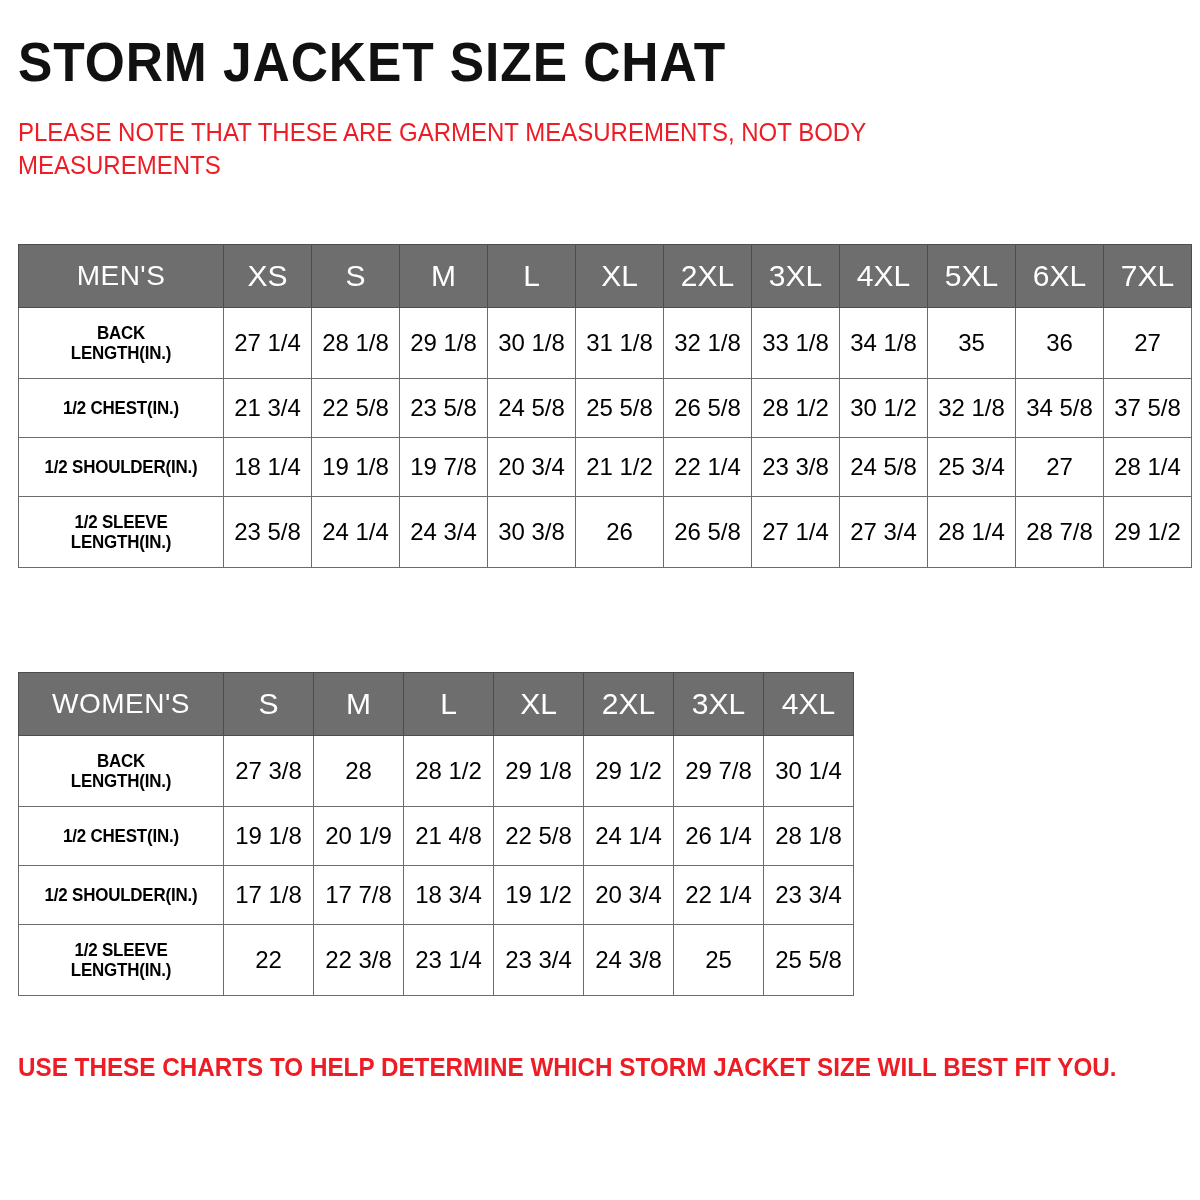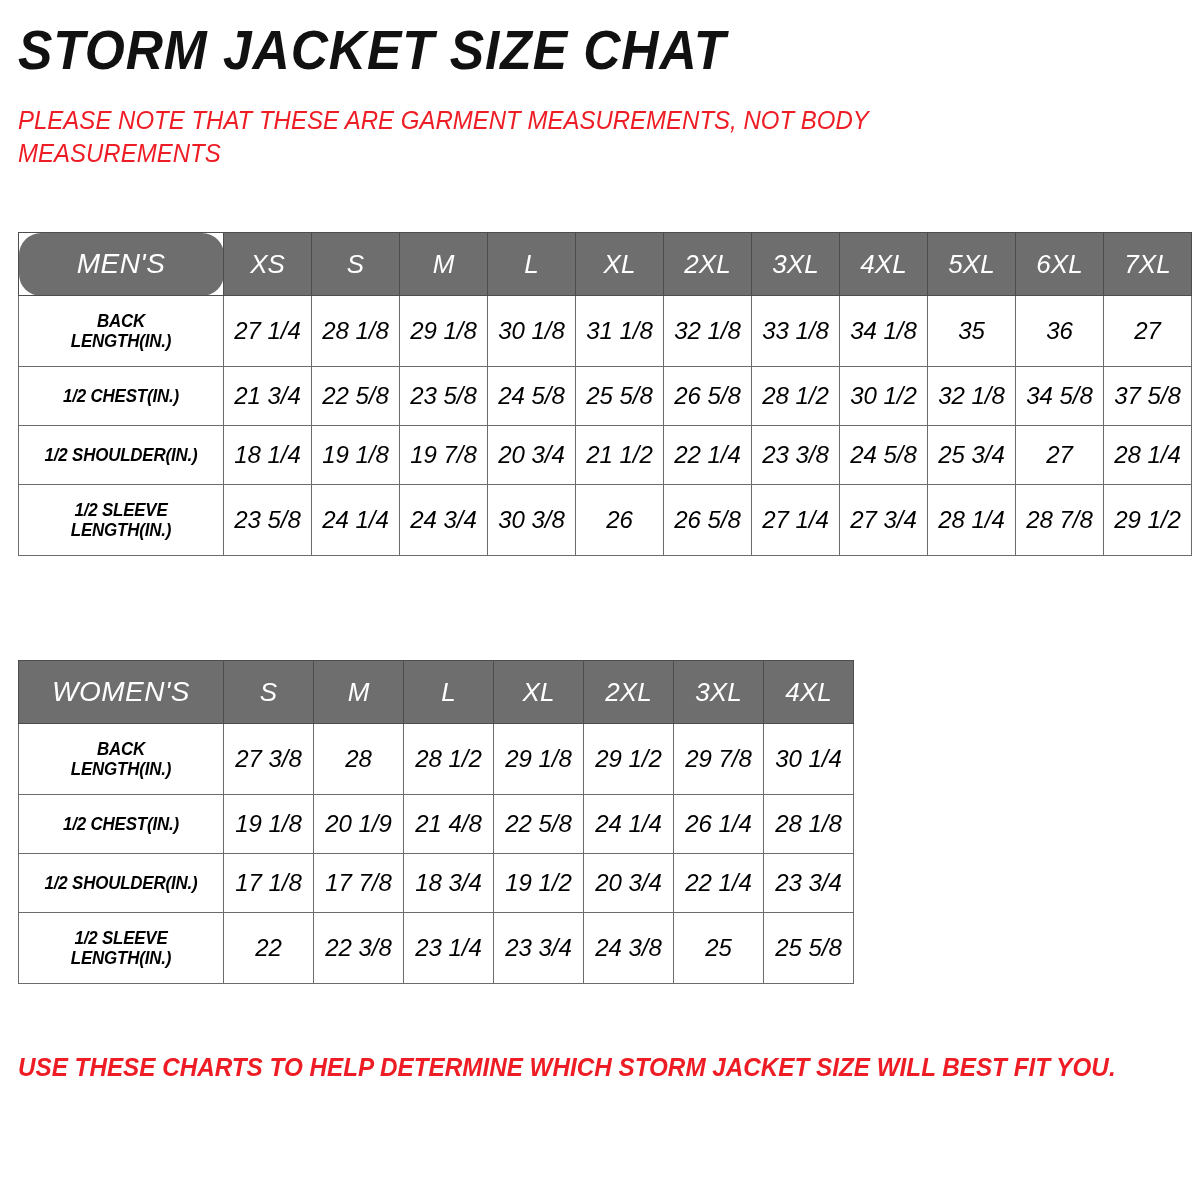--- a/index.html
+++ b/index.html
@@ -11,22 +11,21 @@
     height: 1200px;
     background: #ffffff;
     font-family: "Liberation Sans", sans-serif;
     overflow: hidden;
   }
   .page {
     position: relative;
     width: 1200px;
     height: 892px;
     box-sizing: border-box;
-    padding: 0 18px;
-    font-style: italic;
+    padding: 12px 18px;
   }
 
   
   .title {
     margin: 0;
     padding-top: 22px;
     font-family: "Liberation Sans", sans-serif;
     font-weight: bold;
     font-size: 56px;
     line-height: 1.0;
@@ -76,21 +75,21 @@
   .size-table th {
     border: 1px solid #6b6b6b;
     text-align: center;
     vertical-align: middle;
     padding: 0;
   }
   .size-table thead th {
     background: #6e6e6e;
     color: #ffffff;
     font-weight: normal;
-    font-size: 26px;
+    font-size: 30px;
     height: 62px;
     border-color: #4d4d4d;
   }
   .size-table thead th.corner {
     font-size: 28px;
     letter-spacing: 0.5px;
   }
   .size-table tbody td {
     background: #ffffff;
     height: 58px;
@@ -105,21 +104,21 @@
   .size-table tbody tr.tall td {
     height: 70px;
   }
   .rowlabel .lbl-inner {
     display: block;
     transform: scaleX(0.94);
   }
 
   
   #men-table { width: 1164px; margin-top: 62px; }
-  #men-table .corner { width: 204px; border-radius: 22px; }
+  #men-table .corner { width: 204px; }
 
   
   #women-table { width: 824px; margin-top: 104px; }
   #women-table .corner { width: 204px; }
 </style>
 </head>
 <body>
 
 <div class="page">
 

